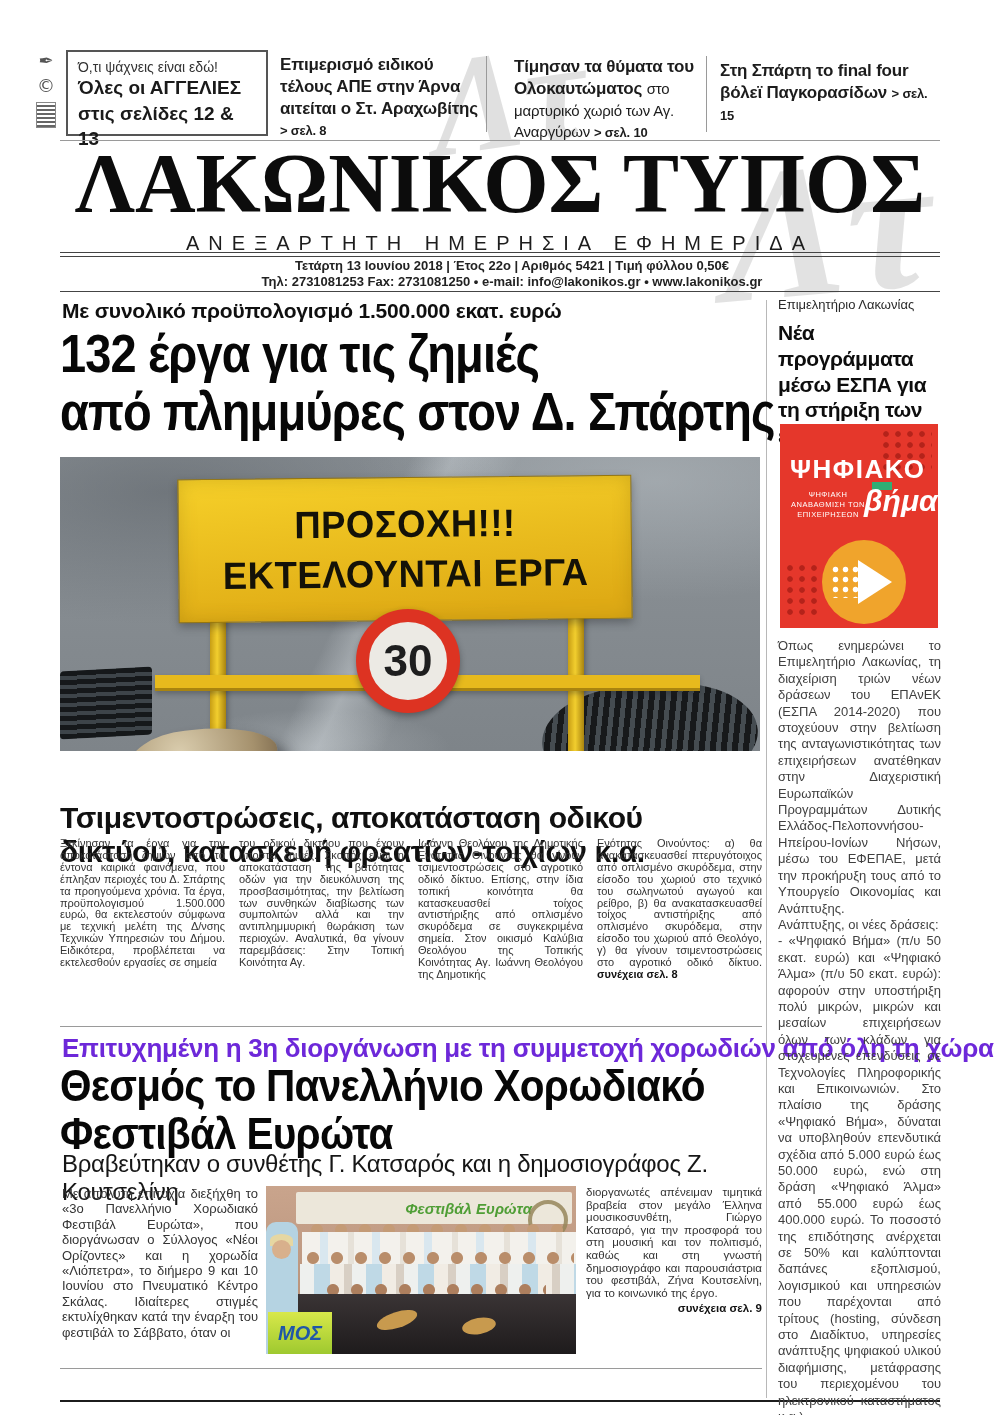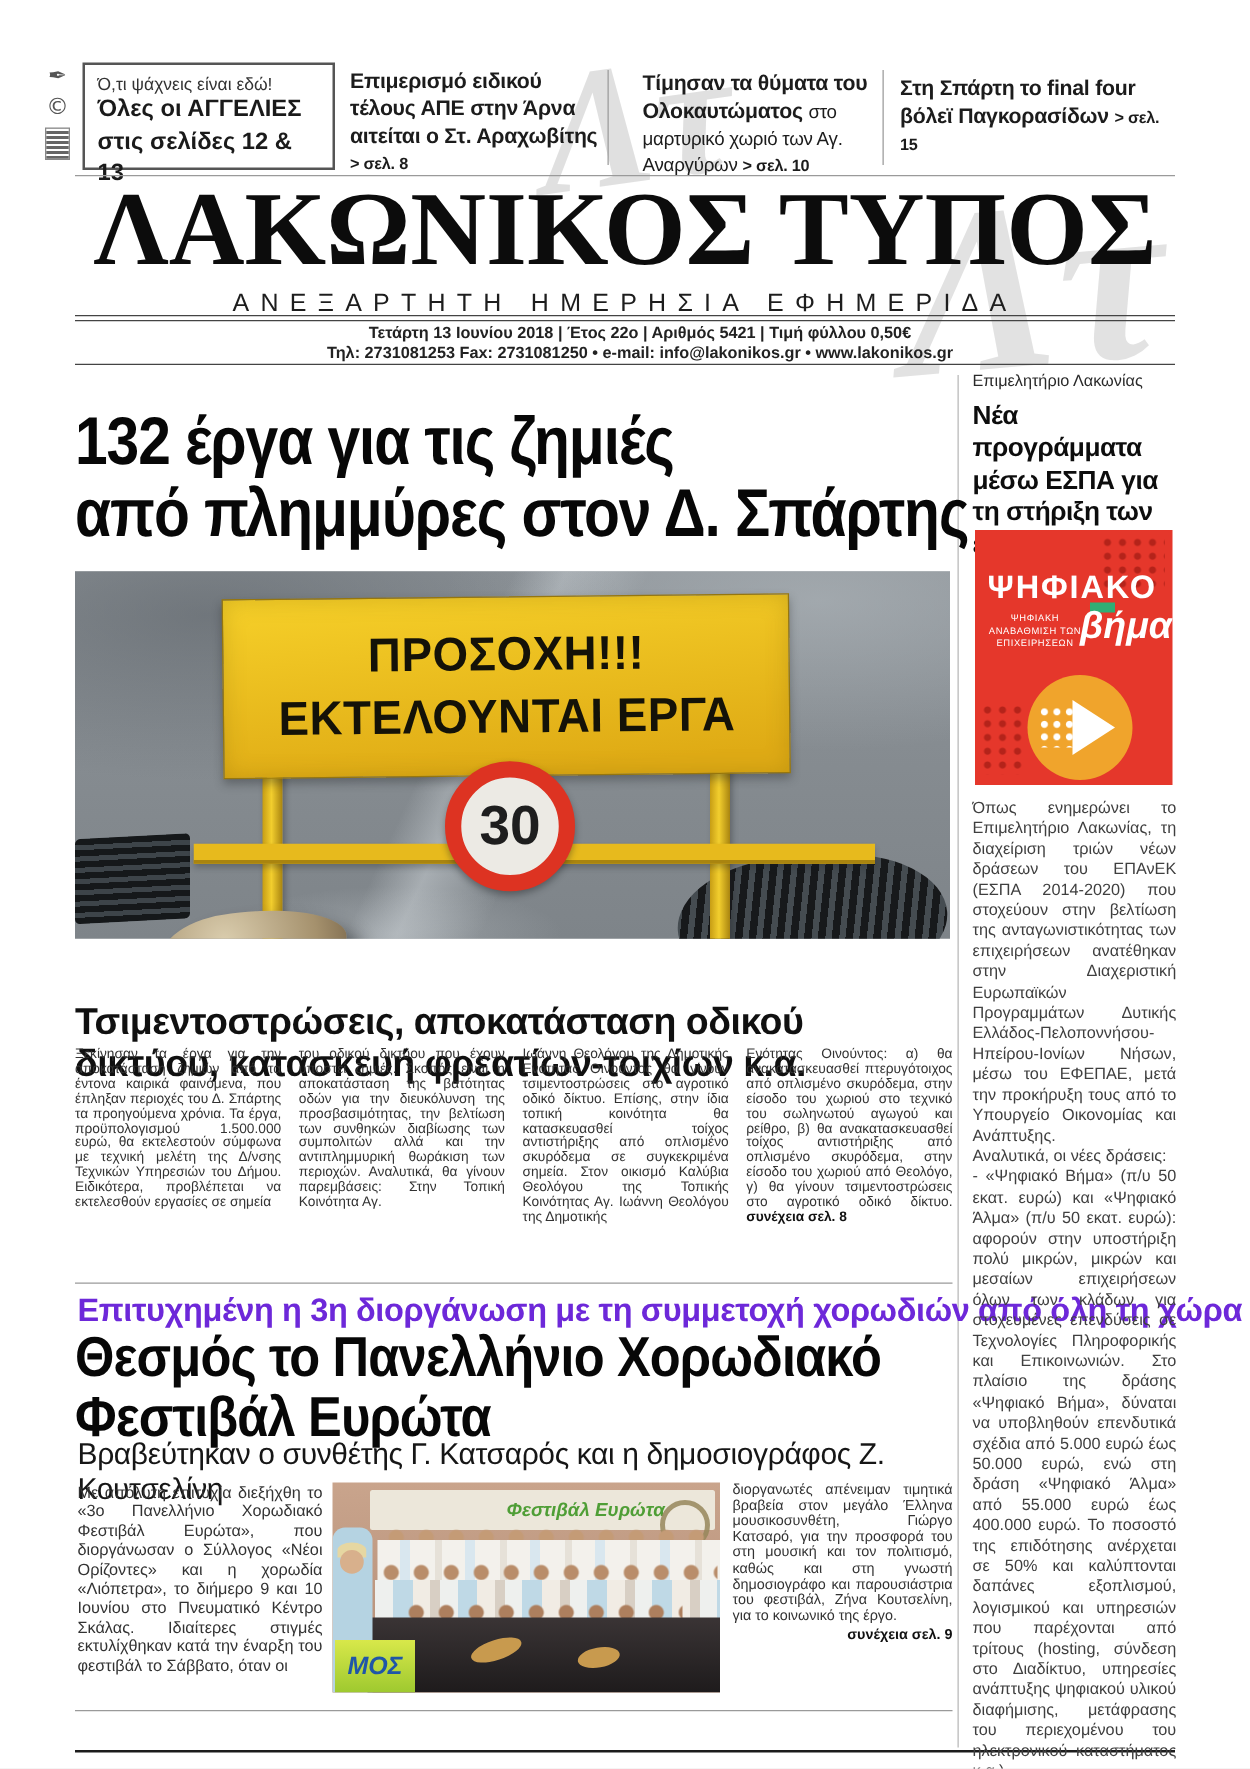--- a/index.html
+++ b/index.html
@@ -151,20 +151,21 @@
 
   <div class="abs mast-sub">ΑΝΕΞΑΡΤΗΤΗ ΗΜΕΡΗΣΙΑ ΕΦΗΜΕΡΙΔΑ</div>
   <div class="abs mast-title">ΛΑΚΩΝΙΚΟΣ ΤΥΠΟΣ</div>
   <div class="abs dbl-rule"></div>
   <div class="abs dateline" style="top:258px;">Τετάρτη 13 Ιουνίου 2018 | Έτος 22ο | Αριθμός 5421 | Τιμή φύλλου 0,50€</div>
   <div class="abs dateline" style="top:274px;">Τηλ: 2731081253 Fax: 2731081250 • e-mail: info@lakonikos.gr • www.lakonikos.gr</div>
   <div class="abs hrule" style="left:60px;top:291px;width:880px;background:#444;"></div>
 
   <div class="abs main-vdiv"></div>
 
+  <div class="abs kicker1">Με συνολικό προϋπολογισμό 1.500.000 εκατ. ευρώ</div>
   <div class="abs headline1">
     <span class="sqz">132 έργα για τις ζημιές</span><br>
     <span class="sqz">από πλημμύρες στον Δ. Σπάρτης</span>
   </div>
 
   <div class="abs photo1">
     <div class="abs grateL"></div>
     <div class="abs grateR"></div>
     <div class="abs patch"></div>
     <div class="abs leg" style="left:150px;top:145px;height:190px;"></div>
@@ -244,18 +245,18 @@
     <div class="abs ad-accent"></div>
     <div class="abs ad-brand-bottom">βήμα</div>
     <div class="abs ad-circle">
       <div class="wdots"></div>
       <div class="ad-play"></div>
     </div>
   </div>
 
   <div class="abs sb-body">
     <p>Όπως ενημερώνει το Επιμελητήριο Λακωνίας, τη διαχείριση τριών νέων δράσεων του ΕΠΑνΕΚ (ΕΣΠΑ 2014-2020) που στοχεύουν στην βελτίωση της ανταγωνιστικότητας των επιχειρήσεων ανατέθηκαν στην Διαχεριστική Ευρωπαϊκών Προγραμμάτων Δυτικής Ελλάδος-Πελοποννήσου-Ηπείρου-Ιονίων Νήσων, μέσω του ΕΦΕΠΑΕ, μετά την προκήρυξη τους από το Υπουργείο Οικονομίας και Ανάπτυξης.</p>
-    <p>Αναλυτικά, οι νέες δράσεις:</p>
+    <p>Ανάπτυξης, οι νέες δράσεις:</p>
     <p>- «Ψηφιακό Βήμα» (π/υ 50 εκατ. ευρώ) και «Ψηφιακό Άλμα» (π/υ 50 εκατ. ευρώ): αφορούν στην υποστήριξη πολύ μικρών, μικρών και μεσαίων επιχειρήσεων όλων των κλάδων για στοχευμένες επενδύσεις σε Τεχνολογίες Πληροφορικής και Επικοινωνιών. Στο πλαίσιο της δράσης «Ψηφιακό Βήμα», δύναται να υποβληθούν επενδυτικά σχέδια από 5.000 ευρώ έως 50.000 ευρώ, ενώ στη δράση «Ψηφιακό Άλμα» από 55.000 ευρώ έως 400.000 ευρώ. Το ποσοστό της επιδότησης ανέρχεται σε 50% και καλύπτονται δαπάνες εξοπλισμού, λογισμικού και υπηρεσιών που παρέχονται από τρίτους (hosting, σύνδεση στο Διαδίκτυο, υπηρεσίες ανάπτυξης ψηφιακού υλικού διαφήμισης, μετάφρασης του περιεχομένου του ηλεκτρονικού καταστήματος κ.α.).</p>
 
   </div>
 
 </div>
 
 </body></html>

